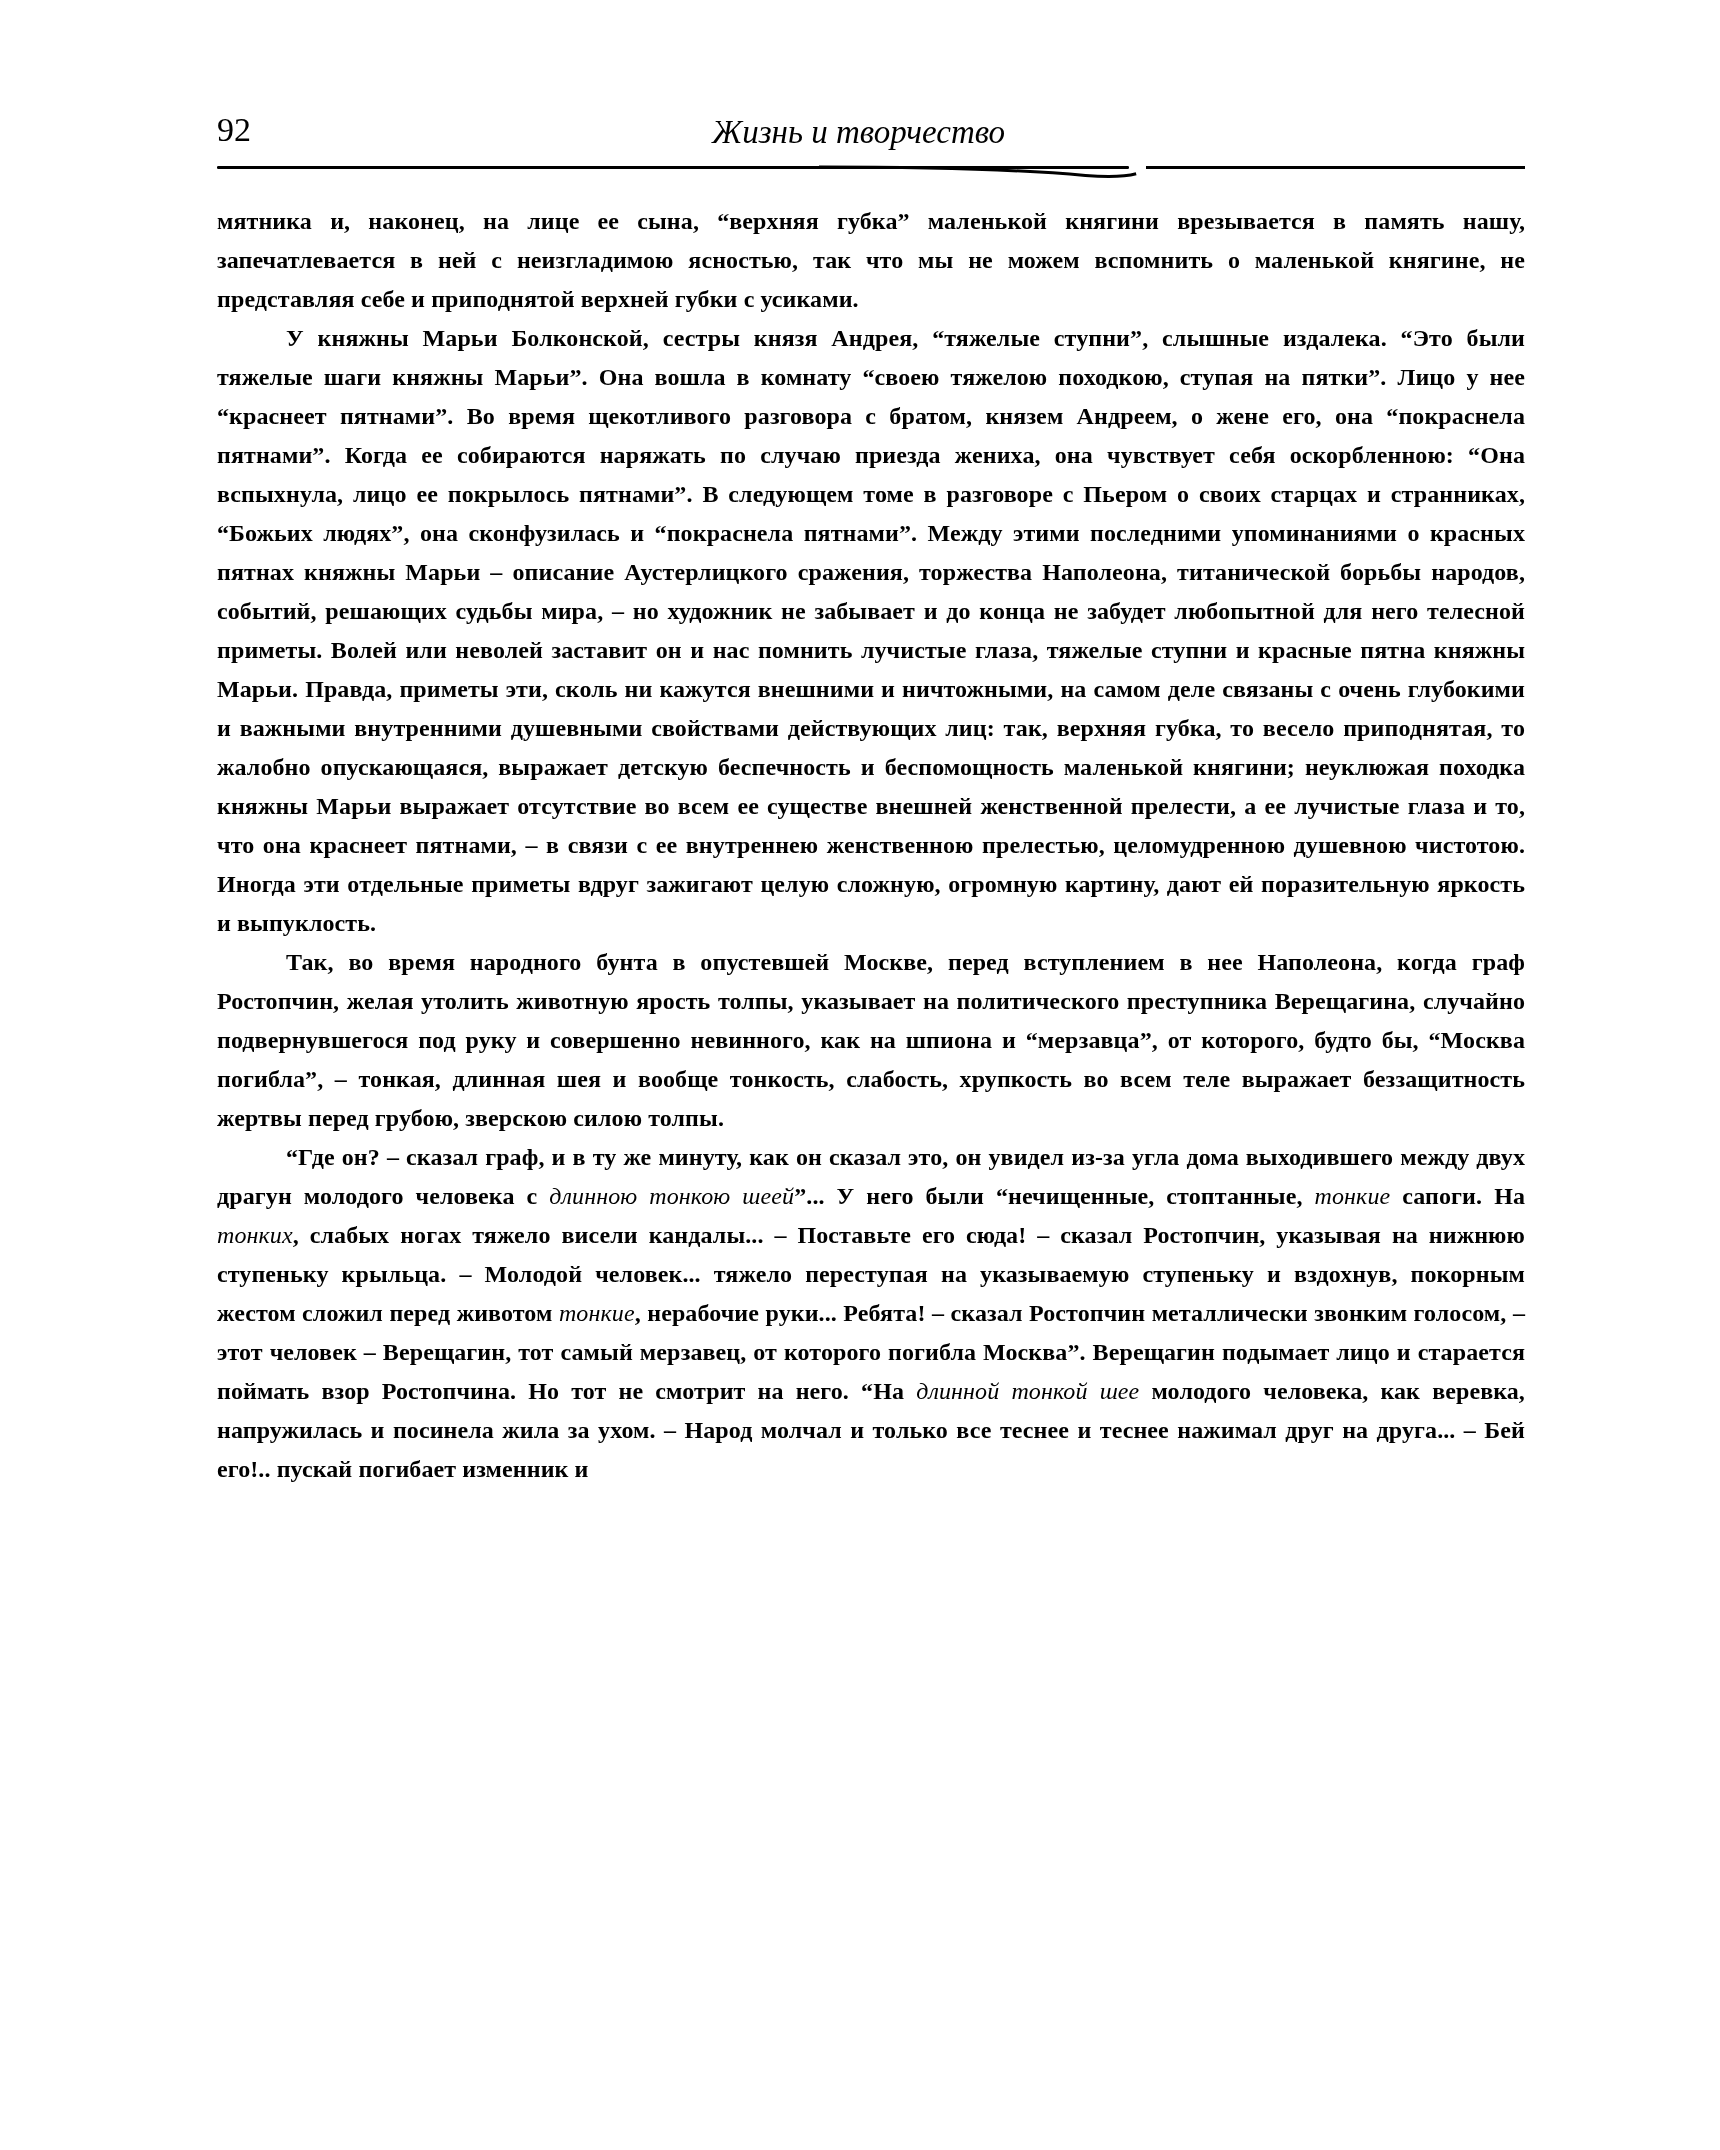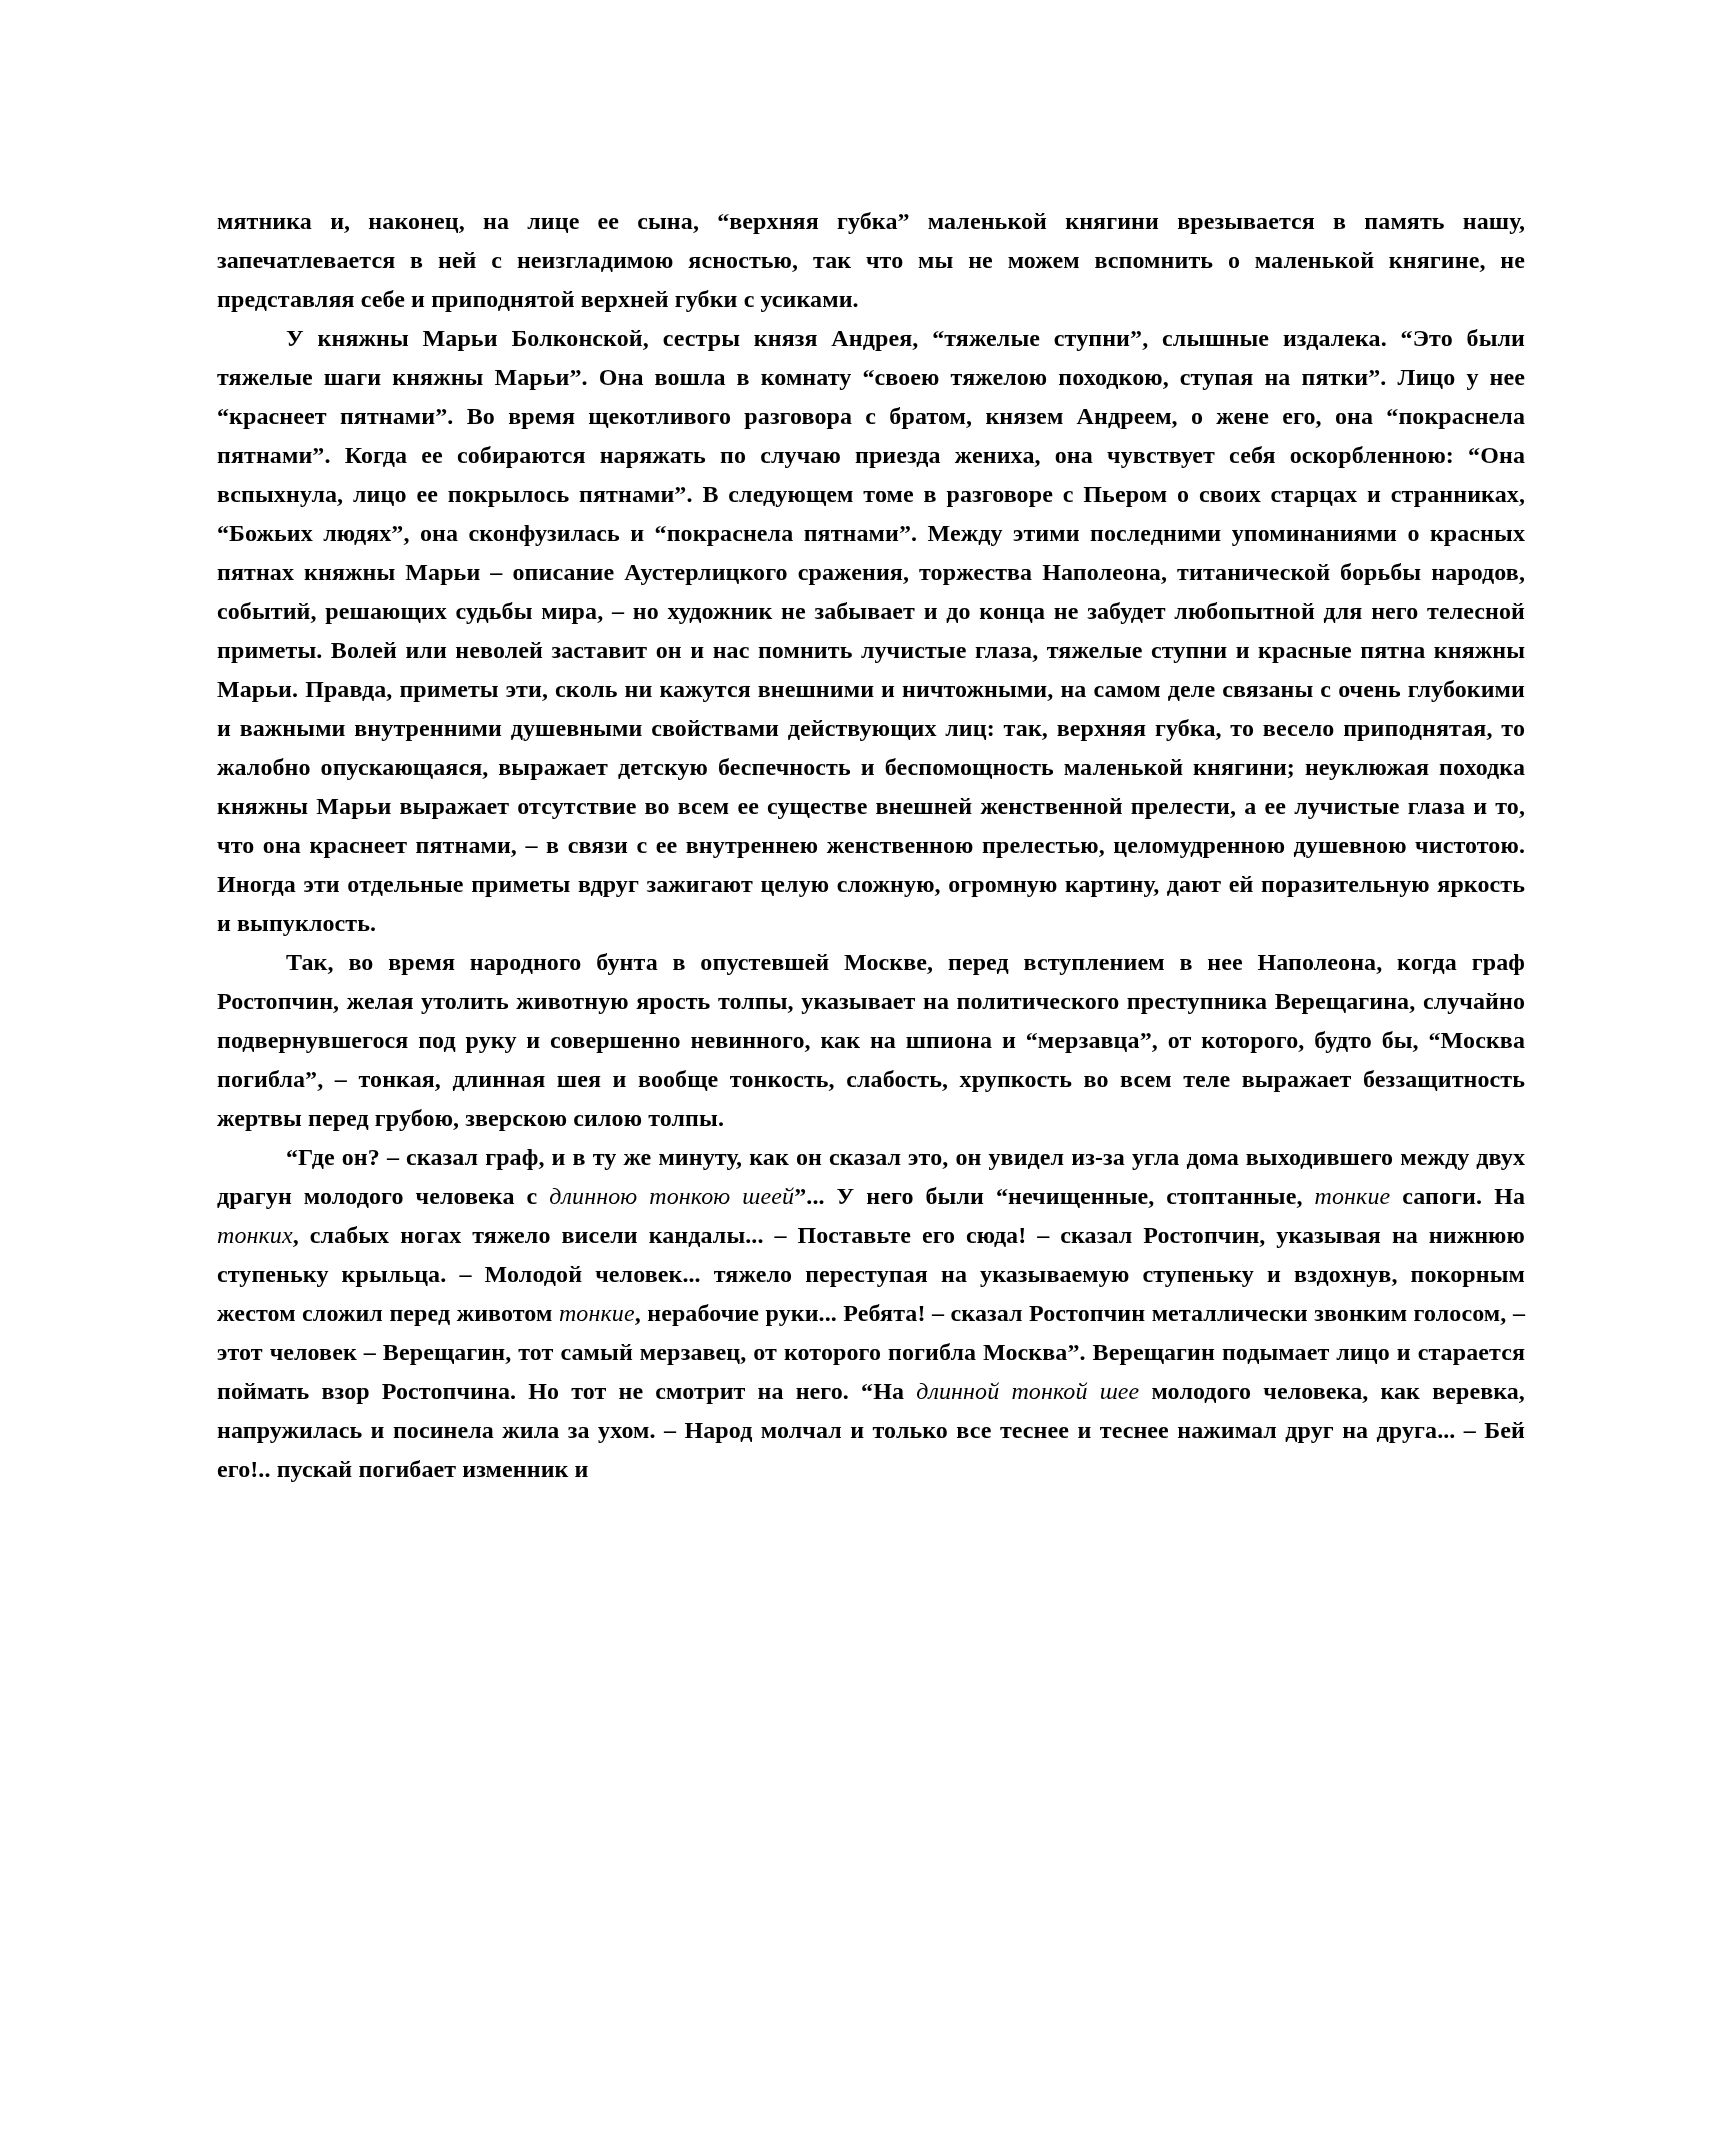--- a/index.html
+++ b/index.html
@@ -16,20 +16,29 @@
     font-family: "Liberation Serif", serif; font-size: 24px; line-height: 39px; font-weight: bold;
     text-align: justify; letter-spacing: 0.1px; }
   .body-text p { margin: 0; }
   .body-text p.indent { text-indent: 69px; }
   .body-text i { font-weight: normal; }
 </style>
 </head>
 <body>
 
 <div class="page">
+  <div class="header">
+    <span class="page-num">92</span>
+    <span class="running-title">Жизнь и творчество</span>
+    <div class="rule rule-left"></div>
+    <svg class="rule-curl" viewBox="0 0 740 40" preserveAspectRatio="none">
+      <path d="M0 14 Q 400 14 620 34 Q 700 40 738 30" stroke="#000" stroke-width="7" fill="none"></path>
+    </svg>
+    <div class="rule rule-right"></div>
+  </div>
 
   <div class="body-text" id="body-text">
       <p><span>мятника и, наконец, на лице ее сына, “верхняя губка” маленькой княгини врезывается в память нашу, запечатлевается в ней с неизгладимою ясностью, так что мы не можем вспомнить о маленькой княгине, не представляя себе и приподнятой верхней губки с усиками.</span></p>
       <p class="indent"><span>У княжны Марьи Болконской, сестры князя Андрея, “тяжелые ступни”, слышные издалека. “Это были тяжелые шаги княжны Марьи”. Она вошла в комнату “своею тяжелою походкою, ступая на пятки”. Лицо у нее “краснеет пятнами”. Во время щекотливого разговора с братом, князем Андреем, о жене его, она “покраснела пятнами”. Когда ее собираются наряжать по случаю приезда жениха, она чувствует себя оскорбленною: “Она вспыхнула, лицо ее покрылось пятнами”. В следующем томе в разговоре с Пьером о своих старцах и странниках, “Божьих людях”, она сконфузилась и “покраснела пятнами”. Между этими последними упоминаниями о красных пятнах княжны Марьи – описание Аустерлицкого сражения, торжества Наполеона, титанической борьбы народов, событий, решающих судьбы мира, – но художник не забывает и до конца не забудет любопытной для него телесной приметы. Волей или неволей заставит он и нас помнить лучистые глаза, тяжелые ступни и красные пятна княжны Марьи. Правда, приметы эти, сколь ни кажутся внешними и ничтожными, на самом деле связаны с очень глубокими и важными внутренними душевными свойствами действующих лиц: так, верхняя губка, то весело приподнятая, то жалобно опускающаяся, выражает детскую беспечность и беспомощность маленькой княгини; неуклюжая походка княжны Марьи выражает отсутствие во всем ее существе внешней женственной прелести, а ее лучистые глаза и то, что она краснеет пятнами, – в связи с ее внутреннею женственною прелестью, целомудренною душевною чистотою. Иногда эти отдельные приметы вдруг зажигают целую сложную, огромную картину, дают ей поразительную яркость и выпуклость.</span></p>
       <p class="indent"><span>Так, во время народного бунта в опустевшей Москве, перед вступлением в нее Наполеона, когда граф Ростопчин, желая утолить животную ярость толпы, указывает на политического преступника Верещагина, случайно подвернувшегося под руку и совершенно невинного, как на шпиона и “мерзавца”, от которого, будто бы, “Москва погибла”, – тонкая, длинная шея и вообще тонкость, слабость, хрупкость во всем теле выражает беззащитность жертвы перед грубою, зверскою силою толпы.</span></p>
       <p class="indent"><span>“Где он? – сказал граф, и в ту же минуту, как он сказал это, он увидел из-за угла дома выходившего между двух драгун молодого человека с </span><i>длинною тонкою шеей</i><span>”... У него были “нечищенные, стоптанные, </span><i>тонкие</i><span> сапоги. На </span><i>тонких</i><span>, слабых ногах тяжело висели кандалы... – Поставьте его сюда! – сказал Ростопчин, указывая на нижнюю ступеньку крыльца. – Молодой человек... тяжело переступая на указываемую ступеньку и вздохнув, покорным жестом сложил перед животом </span><i>тонкие</i><span>, нерабочие руки... Ребята! – сказал Ростопчин металлически звонким голосом, – этот человек – Верещагин, тот самый мерзавец, от которого погибла Москва”. Верещагин подымает лицо и старается поймать взор Ростопчина. Но тот не смотрит на него. “На </span><i>длинной тонкой шее</i><span> молодого человека, как веревка, напружилась и посинела жила за ухом. – Народ молчал и только все теснее и теснее нажимал друг на друга... – Бей его!.. пускай погибает изменник и</span></p>
     </div>
 </div>
 
 

